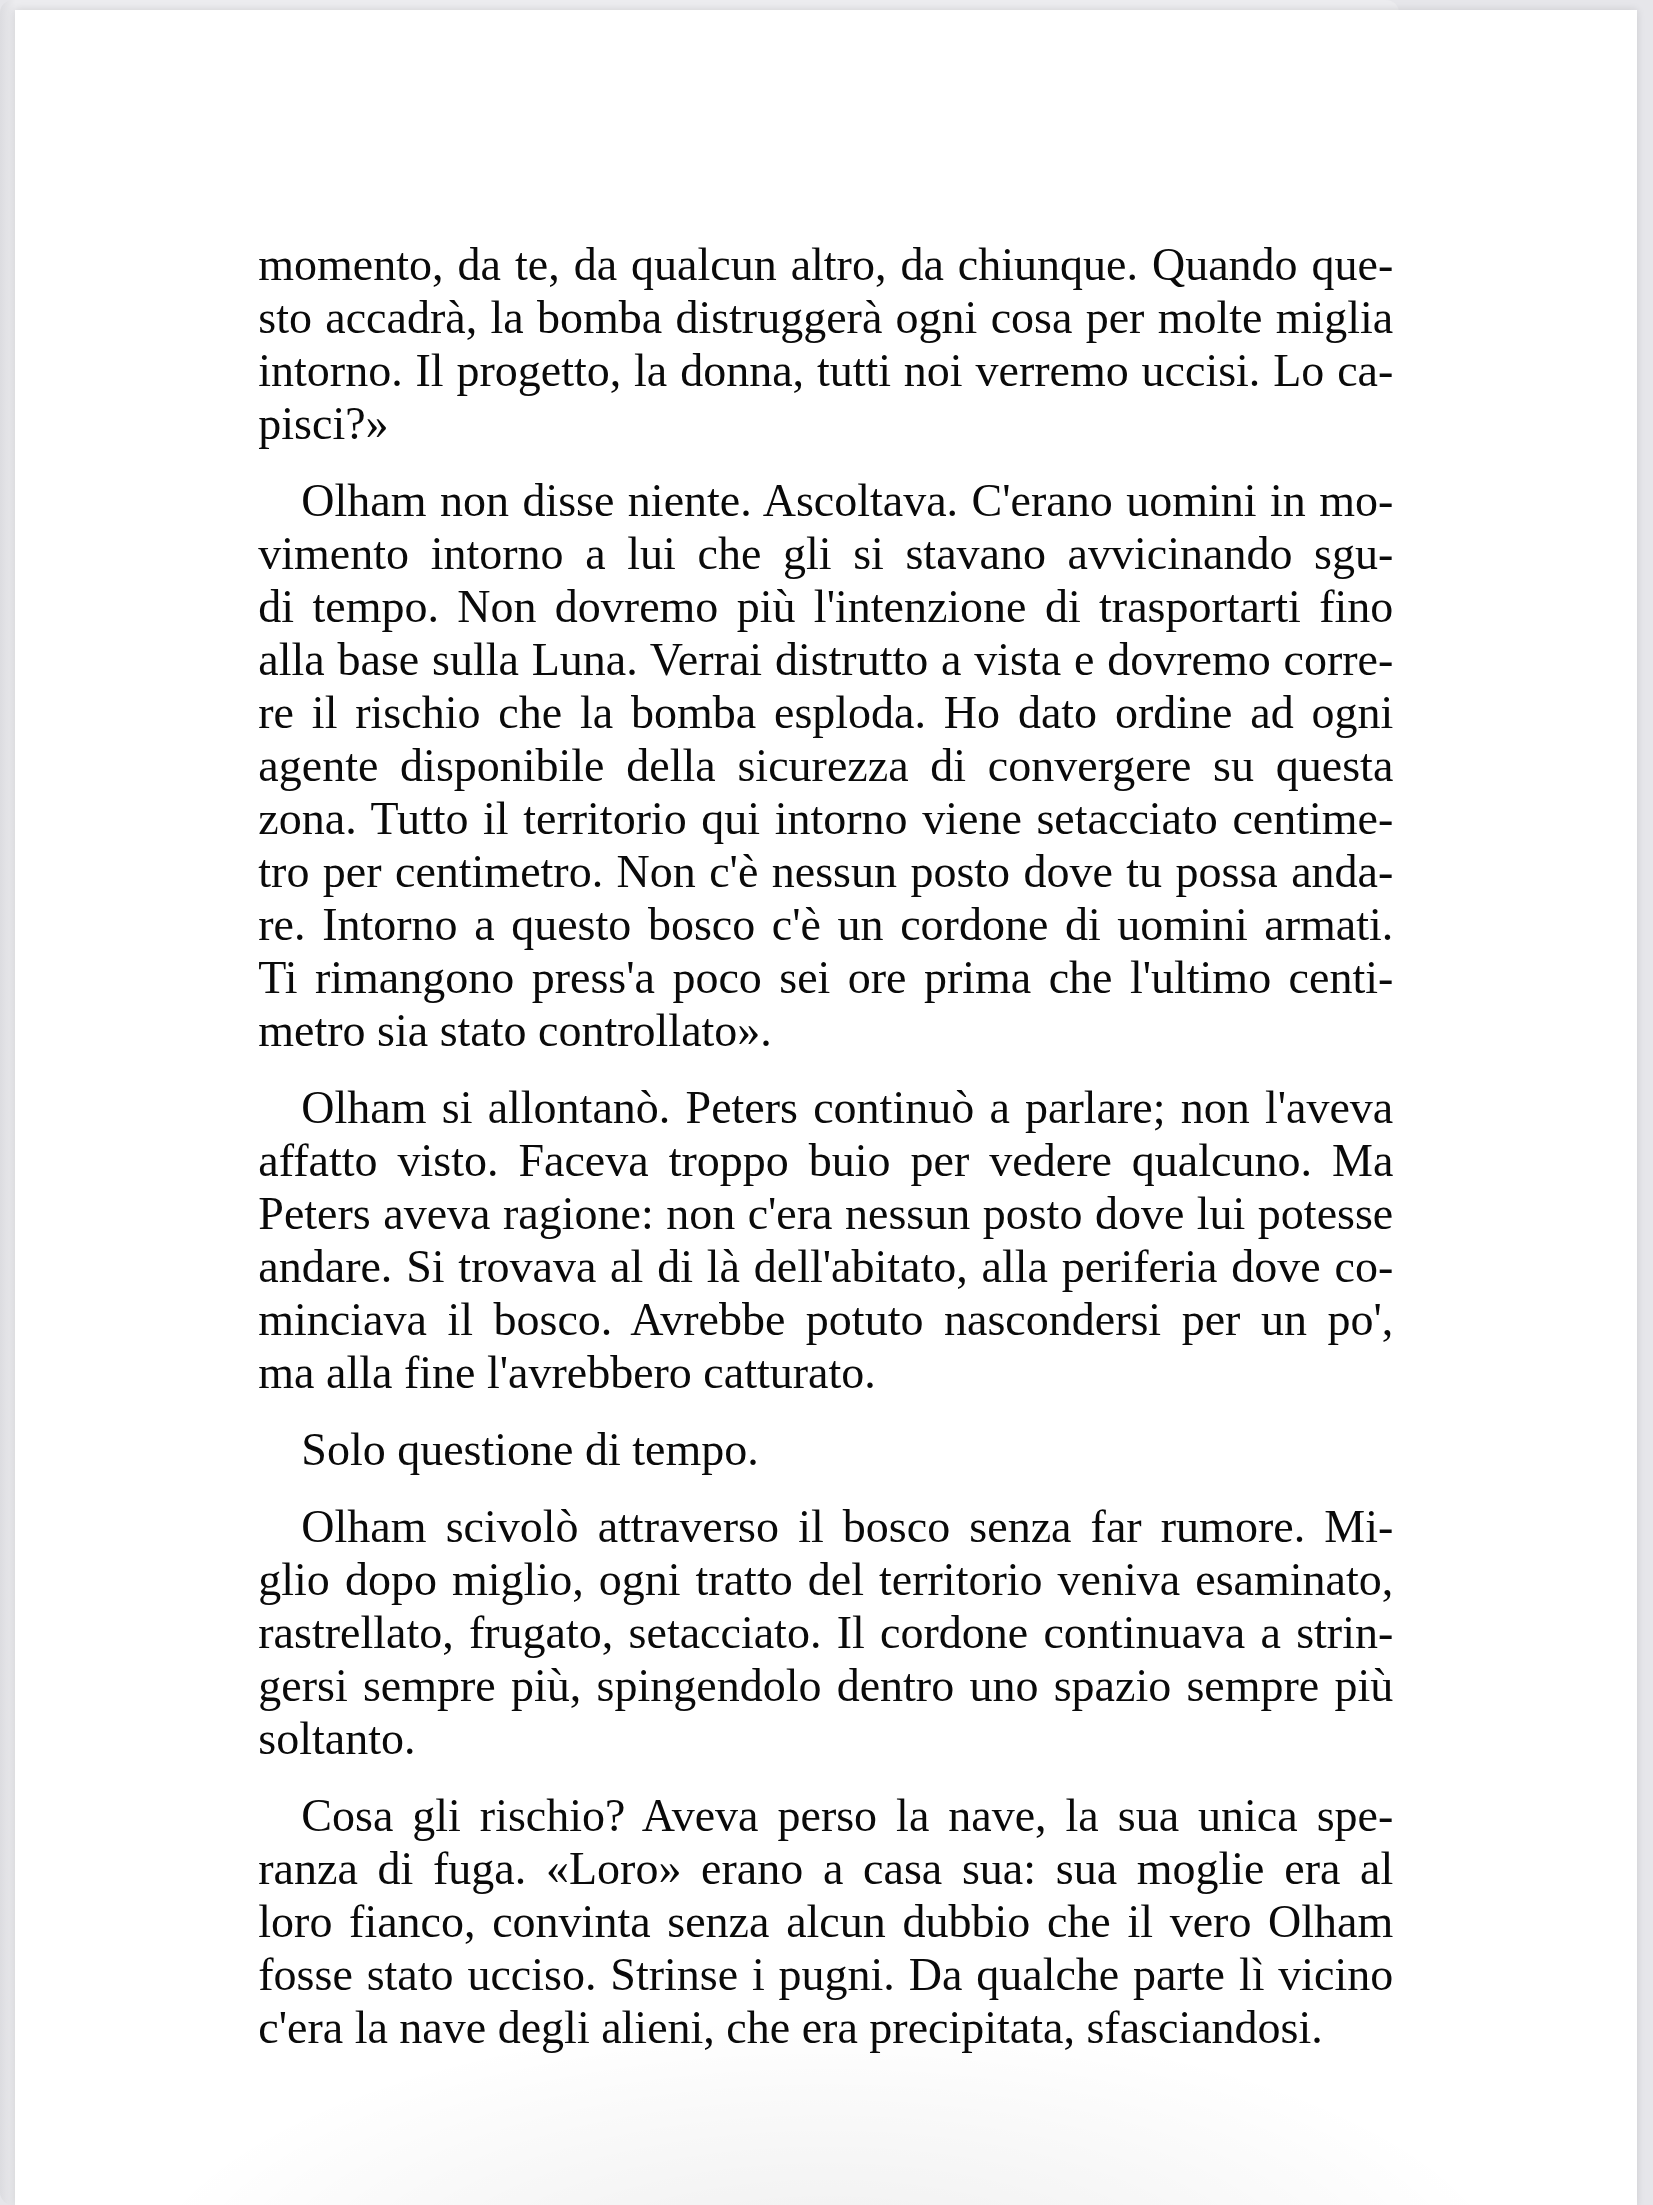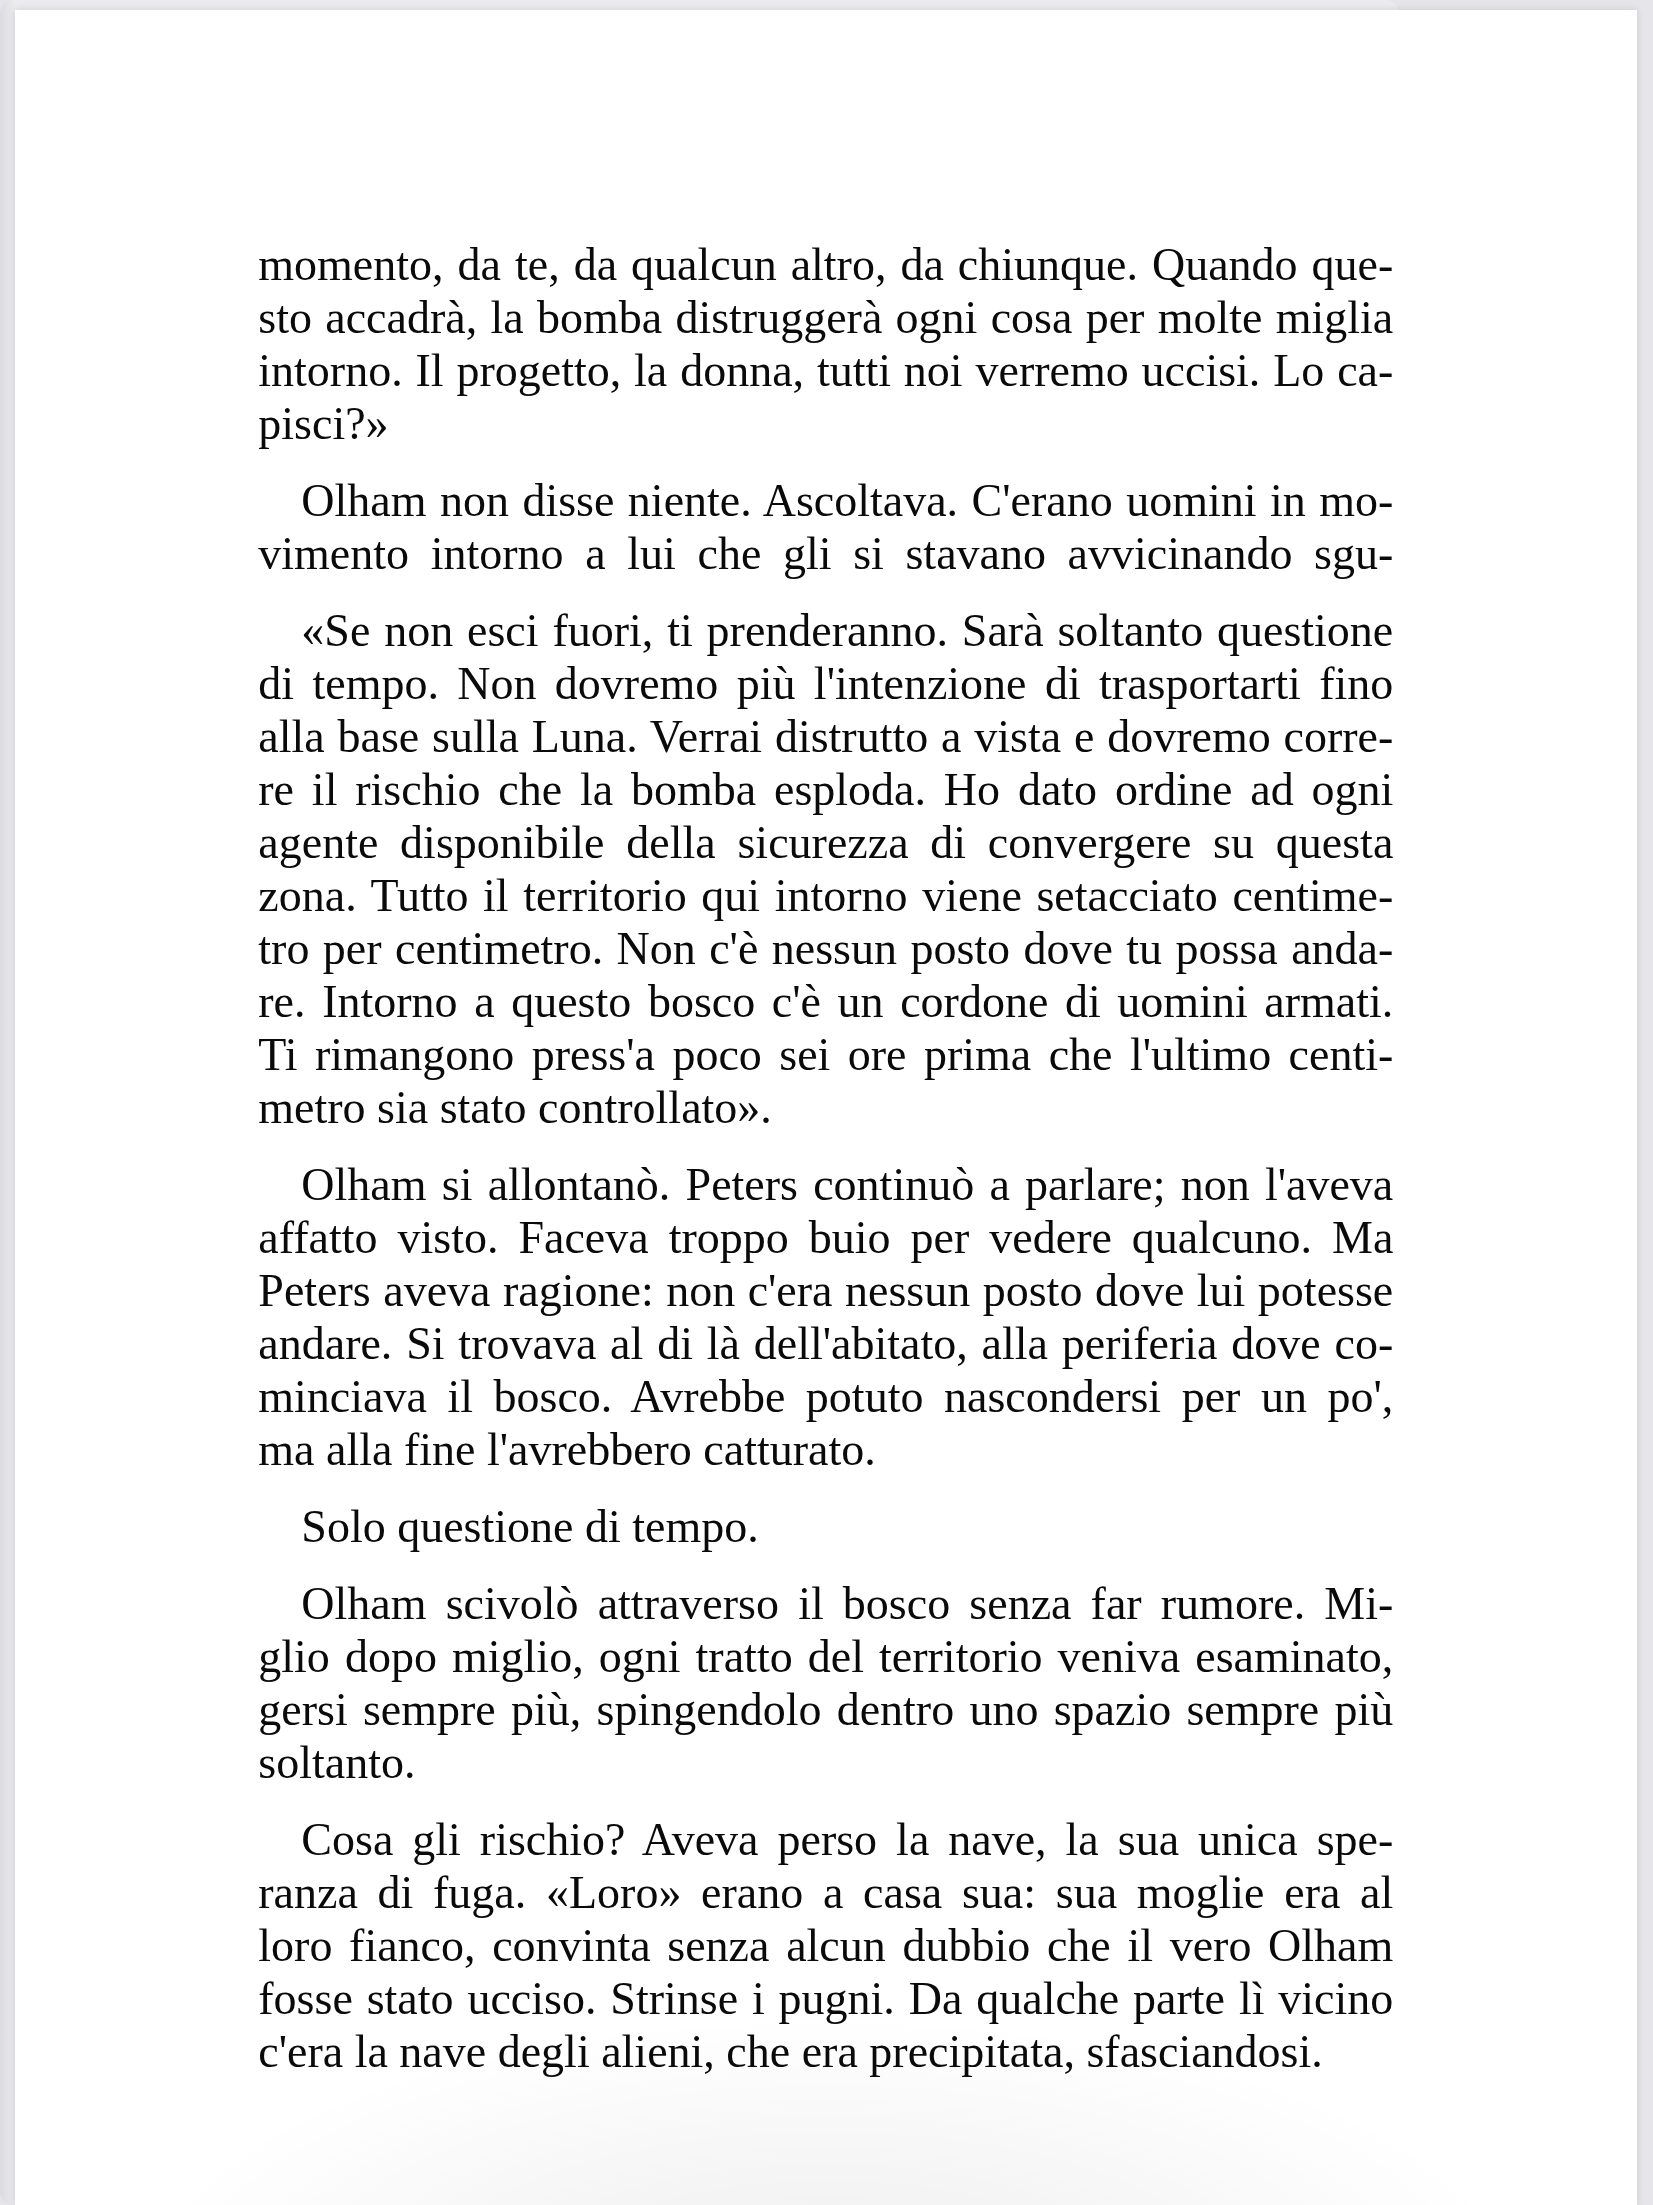--- a/index.html
+++ b/index.html
@@ -76,21 +76,20 @@
         <span class="line">intorno. Il progetto, la donna, tutti noi verremo uccisi. Lo ca-</span>
         <span class="line last">pisci?»</span>
       </div>
 
       <div class="paragraph">
         <span class="line indent">Olham non disse niente. Ascoltava. C'erano uomini in mo-</span>
         <span class="line">vimento intorno a lui che gli si stavano avvicinando sgu-</span>
       </div>
 
       <div class="paragraph">
-        <span class="line indent">«Se non esci fuori, ti prenderanno. Sarà soltanto questione</span>
         <span class="line">di tempo. Non dovremo più l'intenzione di trasportarti fino</span>
         <span class="line">alla base sulla Luna. Verrai distrutto a vista e dovremo corre-</span>
         <span class="line">re il rischio che la bomba esploda. Ho dato ordine ad ogni</span>
         <span class="line">agente disponibile della sicurezza di convergere su questa</span>
         <span class="line">zona. Tutto il territorio qui intorno viene setacciato centime-</span>
         <span class="line">tro per centimetro. Non c'è nessun posto dove tu possa anda-</span>
         <span class="line">re. Intorno a questo bosco c'è un cordone di uomini armati.</span>
         <span class="line">Ti rimangono press'a poco sei ore prima che l'ultimo centi-</span>
         <span class="line last">metro sia stato controllato».</span>
       </div>
@@ -104,20 +103,21 @@
         <span class="line last">ma alla fine l'avrebbero catturato.</span>
       </div>
 
       <div class="paragraph">
         <span class="line indent last">Solo questione di tempo.</span>
       </div>
 
       <div class="paragraph">
         <span class="line indent">Olham scivolò attraverso il bosco senza far rumore. Mi-</span>
         <span class="line">glio dopo miglio, ogni tratto del territorio veniva esaminato,</span>
+        <span class="line">rastrellato, frugato, setacciato. Il cordone continuava a strin-</span>
         <span class="line">gersi sempre più, spingendolo dentro uno spazio sempre più</span>
         <span class="line last">soltanto.</span>
       </div>
 
       <div class="paragraph">
         <span class="line indent">Cosa gli rischio? Aveva perso la nave, la sua unica spe-</span>
         <span class="line">ranza di fuga. «Loro» erano a casa sua: sua moglie era al</span>
         <span class="line">loro fianco, convinta senza alcun dubbio che il vero Olham</span>
         <span class="line">fosse stato ucciso. Strinse i pugni. Da qualche parte lì vicino</span>
         <span class="line last">c'era la nave degli alieni, che era precipitata, sfasciandosi.</span>

